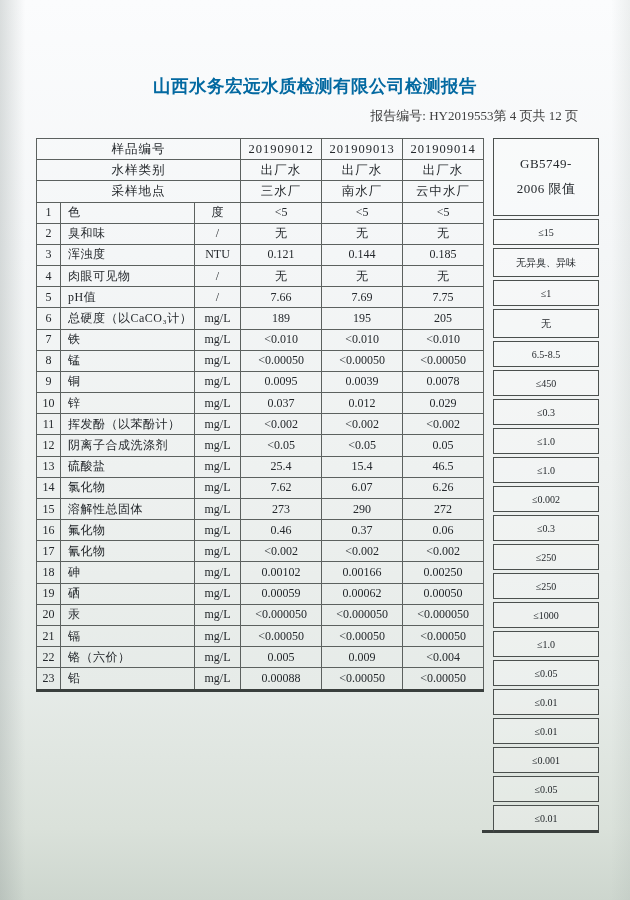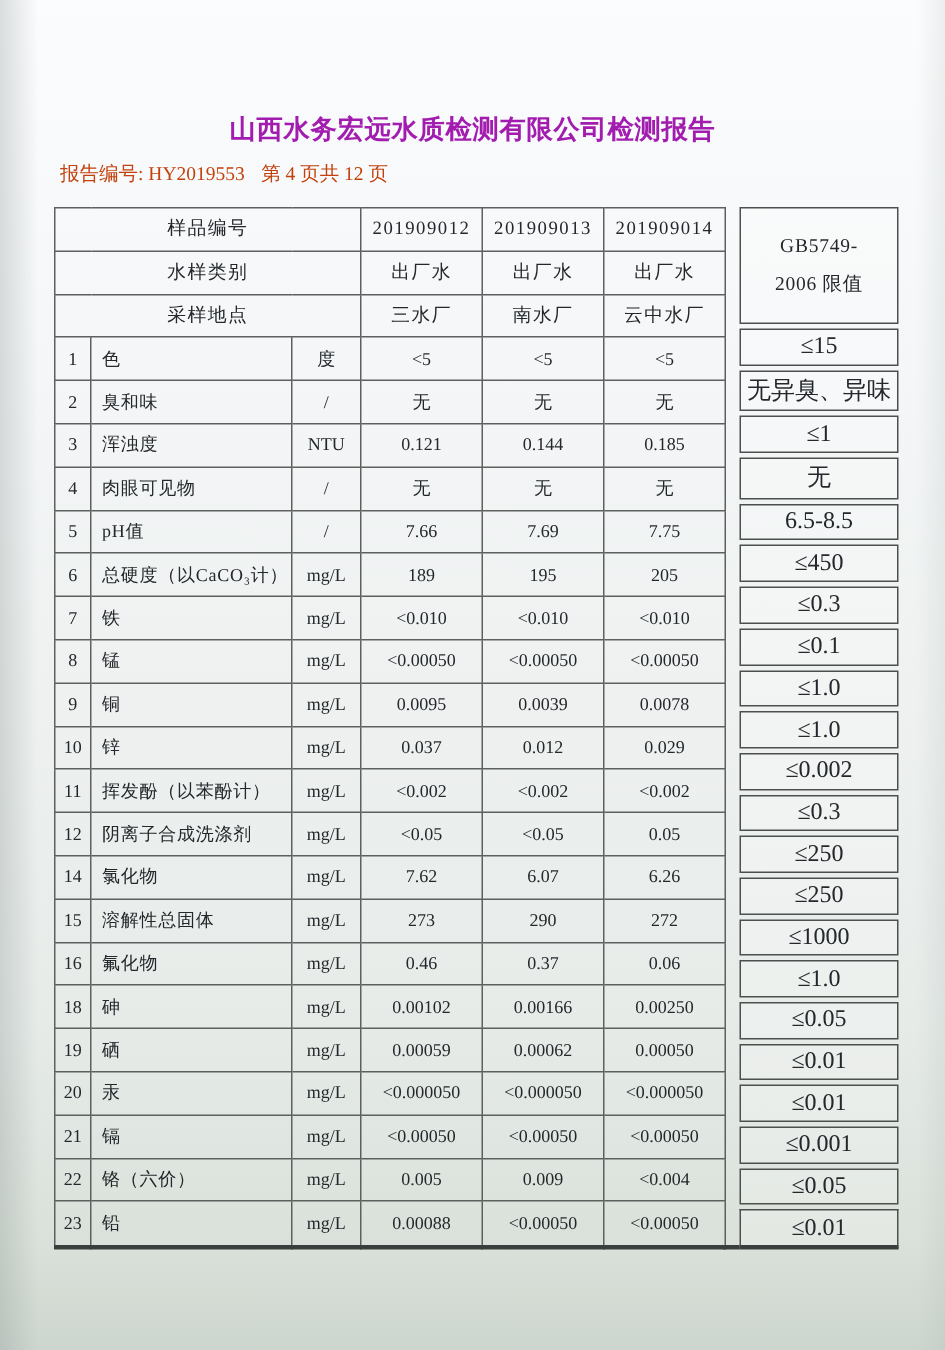--- a/index.html
+++ b/index.html
@@ -12,55 +12,55 @@
       linear-gradient(90deg, rgba(140,150,148,0.30) 0%, rgba(255,255,255,0) 4%),
       linear-gradient(270deg, rgba(160,170,166,0.16) 0%, rgba(255,255,255,0) 3%),
       linear-gradient(180deg,#fbfcfd 0%,#f4f6f7 28%,#eef1f0 52%,#e6ebe8 76%,#dae1da 92%,#cdd6ce 100%);
     overflow:hidden;
   }
   .title{
     position:absolute; top:74px; left:0; width:630px;
     text-align:center;
     font-family:"Liberation Sans","DejaVu Sans",sans-serif;
     font-weight:700; font-size:17.5px; letter-spacing:0.5px;
-    color:#a21caf;
+    color:#0369a1;
   }
   .meta{
     position:absolute; top:107px; left:40px; right:52px;
-    display:flex; justify-content:flex-start;
-    font-size:13px; color:#c2410c;gap:11px;
+    display:flex; justify-content:flex-end;
+    font-size:13px; color:#404040;
   }
   .table-area{
     position:absolute; left:36px; top:138px;
     width:563px; height:695px;
     display:flex; gap:9px;
   }
   table.main{
-    width:447px; height:695px;
+    width:447px; height:554px;
     border-collapse:collapse; table-layout:fixed;
     border:1.5px solid #4b504e;
     border-bottom:3px solid #3a3f3d;
   }
   table.main td{
     border:1px solid #5c615f;
     text-align:center; vertical-align:middle;
     font-size:12px; color:#24282c;
     overflow:hidden; white-space:nowrap;
   }
   table.main tr.hrow td{ font-size:12.5px; letter-spacing:1px; }
   table.main td.name-cell{ text-align:left; padding-left:7px; letter-spacing:0.5px; }
   .limits{
     width:107px; height:695px;
     display:flex; flex-direction:column; gap:3px;
   }
   .limit-box{
     border:1.2px solid #4b504e;
     background:rgba(255,255,255,0.25);
     display:flex; align-items:center; justify-content:center;
-    font-size:16px; white-space:nowrap; overflow:hidden;
+    font-size:10px; white-space:nowrap; overflow:hidden;
     flex:1 1 auto;
   }
   .limit-head{
     flex:0 0 78px;
     flex-direction:column; gap:8px;
     font-size:13px; letter-spacing:0.5px;
   }
   .limit-box:last-child{ border-bottom:3px solid #3a3f3d; }
   .bottom-bridge{
     position:absolute; left:446px; bottom:0; width:11px; height:3px;
@@ -196,20 +196,28 @@
         </tr>
         <tr>
           <td>12</td>
           <td class="name-cell">阴离子合成洗涤剂</td>
           <td>mg/L</td>
           <td>&lt;0.05</td>
           <td>&lt;0.05</td>
           <td>0.05</td>
         </tr>
         <tr>
+          <td>13</td>
+          <td class="name-cell">硫酸盐</td>
+          <td>mg/L</td>
+          <td>25.4</td>
+          <td>15.4</td>
+          <td>46.5</td>
+        </tr>
+        <tr>
           <td>14</td>
           <td class="name-cell">氯化物</td>
           <td>mg/L</td>
           <td>7.62</td>
           <td>6.07</td>
           <td>6.26</td>
         </tr>
         <tr>
           <td>15</td>
           <td class="name-cell">溶解性总固体</td>
@@ -218,20 +226,28 @@
           <td>290</td>
           <td>272</td>
         </tr>
         <tr>
           <td>16</td>
           <td class="name-cell">氟化物</td>
           <td>mg/L</td>
           <td>0.46</td>
           <td>0.37</td>
           <td>0.06</td>
+        </tr>
+        <tr>
+          <td>17</td>
+          <td class="name-cell">氰化物</td>
+          <td>mg/L</td>
+          <td>&lt;0.002</td>
+          <td>&lt;0.002</td>
+          <td>&lt;0.002</td>
         </tr>
         <tr>
           <td>18</td>
           <td class="name-cell">砷</td>
           <td>mg/L</td>
           <td>0.00102</td>
           <td>0.00166</td>
           <td>0.00250</td>
         </tr>
         <tr>
@@ -282,21 +298,20 @@
       <div>GB5749-</div>
       <div>2006 限值</div>
     </div>
   <div class="limit-box">≤15</div>
       <div class="limit-box">无异臭、异味</div>
       <div class="limit-box">≤1</div>
       <div class="limit-box">无</div>
       <div class="limit-box">6.5-8.5</div>
       <div class="limit-box">≤450</div>
       <div class="limit-box">≤0.3</div>
-      <div class="limit-box">≤0.1</div>
       <div class="limit-box">≤1.0</div>
       <div class="limit-box">≤1.0</div>
       <div class="limit-box">≤0.002</div>
       <div class="limit-box">≤0.3</div>
       <div class="limit-box">≤250</div>
       <div class="limit-box">≤250</div>
       <div class="limit-box">≤1000</div>
       <div class="limit-box">≤1.0</div>
       <div class="limit-box">≤0.05</div>
       <div class="limit-box">≤0.01</div>

